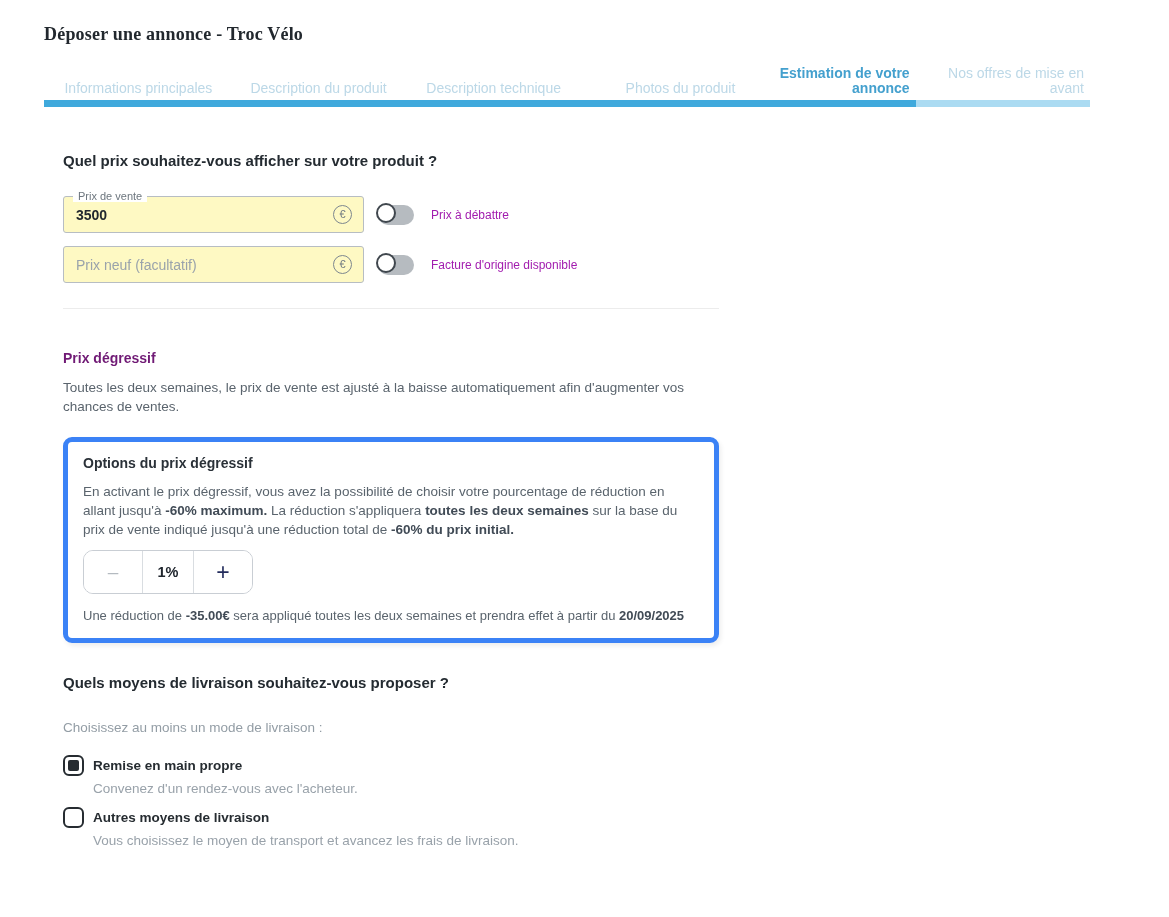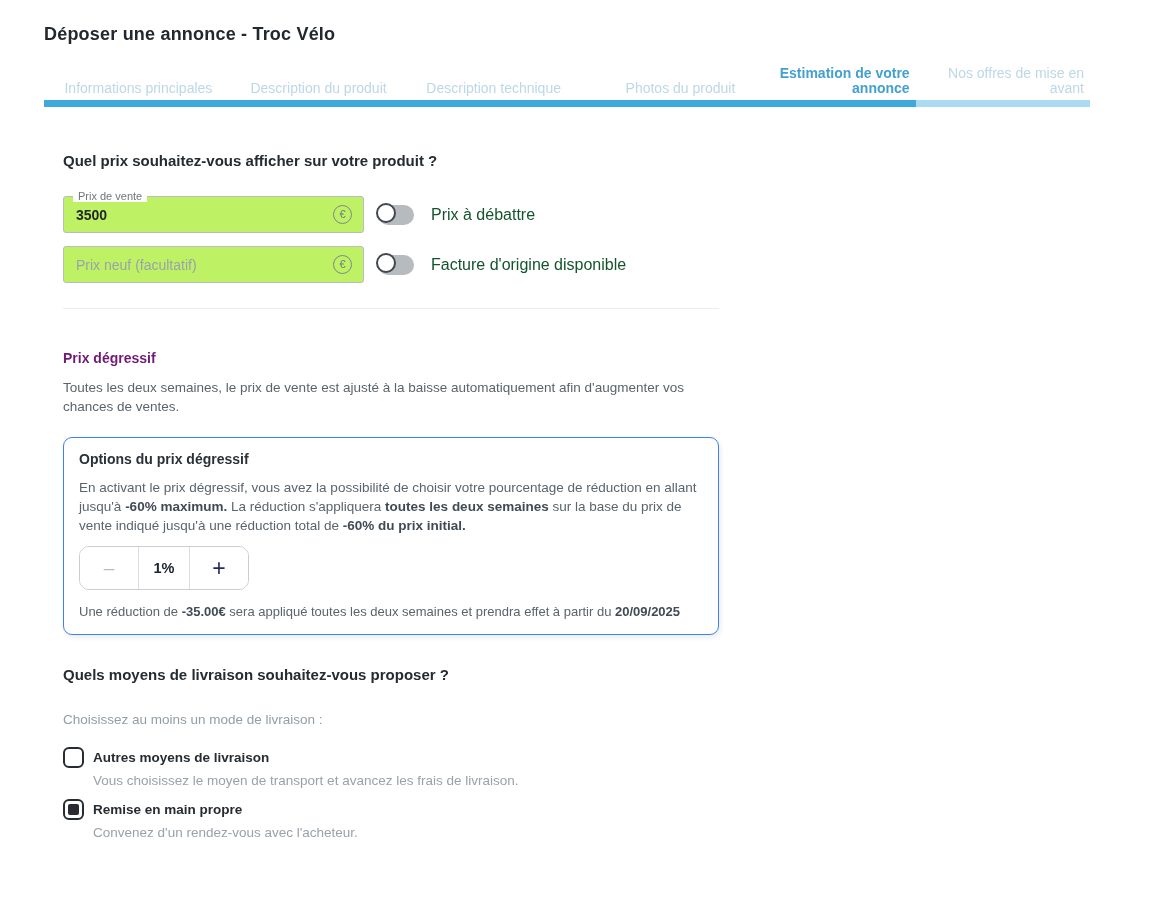--- a/index.html
+++ b/index.html
@@ -1,59 +1,59 @@
 <!DOCTYPE html>
 <html><head>
 <meta charset="utf-8">
 <style>
   * { margin:0; padding:0; box-sizing:border-box; }
   html,body { width:1169px; height:917px; background:#ffffff; overflow:hidden;
     font-family:"Liberation Sans", sans-serif; color:#2a3138; }
 
-  .page-title { margin:24px 0 0 44px; font-size:18px; font-weight:bold; color:#22282e; letter-spacing:.2px; }
+  .page-title { margin:24px 0 0 44px; font-size:18px; font-weight:bold; color:#22282e; letter-spacing:.2px;font-family:Liberation Serif, serif; }
 
   .tabs { display:flex; align-items:flex-end; width:1046px; margin:21px 0 0 44px; }
   .tab { flex:1; text-align:right; font-size:14px; line-height:15px; color:#bcd8e7; cursor:pointer; padding:0 6px; }
   .tab.active { color:#44a0ce; font-weight:bold; }
 
   .progress { width:1046px; height:7px; margin:4px 0 0 44px; background:#abdbf2; }
   .progress-fill { width:83.333%; height:100%; background:#3fa9dc; }
 
   .main { margin-left:63px; width:660px; }
 
   .section-heading { font-size:15px; font-weight:bold; color:#242b31; }
   .heading-price { margin-top:45px; }
 
   .price-row { display:flex; align-items:center; margin-top:27px; height:37px; }
   .price-row + .price-row { margin-top:13px; }
   .input-box { position:relative; width:301px; height:37px; border:1px solid #b7bdc3; border-radius:3px;
-    display:flex; align-items:center; background:#bef264; }
+    display:flex; align-items:center; background:#fef9c3; }
   .float-label { position:absolute; top:-7px; left:9px; background:#fff; padding:0 5px; font-size:11px; color:#6d767e; }
   .text-input { border:none; outline:none; flex:1; min-width:0; height:100%; padding-left:12px;
     font-family:"Liberation Sans", sans-serif; font-size:14px; color:#22282e; background:transparent; }
   .text-input.filled { font-weight:bold; }
   .text-input::placeholder { color:#9aa3ab; font-weight:normal; opacity:1; }
   .euro-icon { flex:none; width:19px; height:19px; border:1.5px solid #7d878f; border-radius:50%; color:#6f7980;
     font-size:11px; line-height:1; display:flex; align-items:center; justify-content:center; margin-right:11px; }
 
   .switch { position:relative; width:40px; height:24px; margin-left:12px; flex:none; cursor:pointer; }
   .switch .track { position:absolute; left:2px; top:2px; width:36px; height:20px; border-radius:10px; background:#b6bbc0; }
   .switch .thumb { position:absolute; left:0; top:0; width:20px; height:20px; border:2px solid #40474e;
     border-radius:50%; background:#fff; }
   .switch.on .track { background:#24292f; }
   .switch.on .thumb { left:16px; }
-  .switch-label { margin-left:15px; font-size:16px; color:#14532d; }
+  .switch-label { margin-left:15px; font-size:12px; color:#a21caf; }
 
   .divider { width:656px; height:1px; background:#ececec; margin-top:25px; }
 
   .sub-heading { margin-top:41px; font-size:14px; font-weight:bold; color:#701a75; }
   .desc { margin-top:12px; font-size:13.5px; line-height:19px; color:#5a646d; max-width:660px; }
   .toggle-row { display:flex; align-items:center; margin-top:14px; }
 
-  .options-box { margin-top:21px; width:656px; border:1px solid #3b82f6; border-radius:9px;
+  .options-box { margin-top:21px; width:656px; border:5px solid #3b82f6; border-radius:9px;
     padding:13px 15px 15px 15px; box-shadow:2px 3px 5px rgba(0,0,0,.07); background:#fff; }
   .box-heading { font-size:14px; font-weight:bold; color:#2a3138; }
   .box-desc { margin-top:11px; font-size:13.5px; line-height:19px; color:#5a646d; }
   .box-desc b, .note b { font-weight:bold; color:#414b56; }
   .pct-label { margin-top:13px; font-size:13.5px; color:#5a646d; }
   .stepper { margin-top:11px; display:flex; width:170px; height:44px; border:1px solid #c9ced4;
     border-radius:10px; overflow:hidden; background:#fff; }
   .step-btn { width:58px; display:flex; align-items:center; justify-content:center; cursor:pointer; background:#fff; border:none; }
   .step-minus { color:#b4bac0; font-size:19px; }
   .step-plus { color:#232c5c; font-size:23px; }
@@ -135,31 +135,31 @@
       <button class="step-btn step-plus">+</button>
     </div>
     <div class="note"><span>Une réduction de </span><b>-35.00€</b><span> sera appliqué toutes les deux semaines et prendra effet à partir du </span><b>20/09/2025</b></div>
   </div>
 
   <div class="section-heading heading-delivery">Quels moyens de livraison souhaitez-vous proposer ?</div>
   <div class="choose-label">Choisissez au moins un mode de livraison :</div>
 
   <div class="check-row">
     <div class="check-line">
+      <div class="checkbox checked">
+        <span class="inner"></span>
+      </div>
+      <span class="check-label">Remise en main propre</span>
+    </div>
+    <div class="check-desc">Convenez d'un rendez-vous avec l'acheteur.</div>
+  </div>
+
+  <div class="check-row">
+    <div class="check-line">
       <div class="checkbox">
         
       </div>
       <span class="check-label">Autres moyens de livraison</span>
     </div>
     <div class="check-desc">Vous choisissez le moyen de transport et avancez les frais de livraison.</div>
   </div>
 
-  <div class="check-row">
-    <div class="check-line">
-      <div class="checkbox checked">
-        <span class="inner"></span>
-      </div>
-      <span class="check-label">Remise en main propre</span>
-    </div>
-    <div class="check-desc">Convenez d'un rendez-vous avec l'acheteur.</div>
-  </div>
-
 </div>
 
 </body></html>

